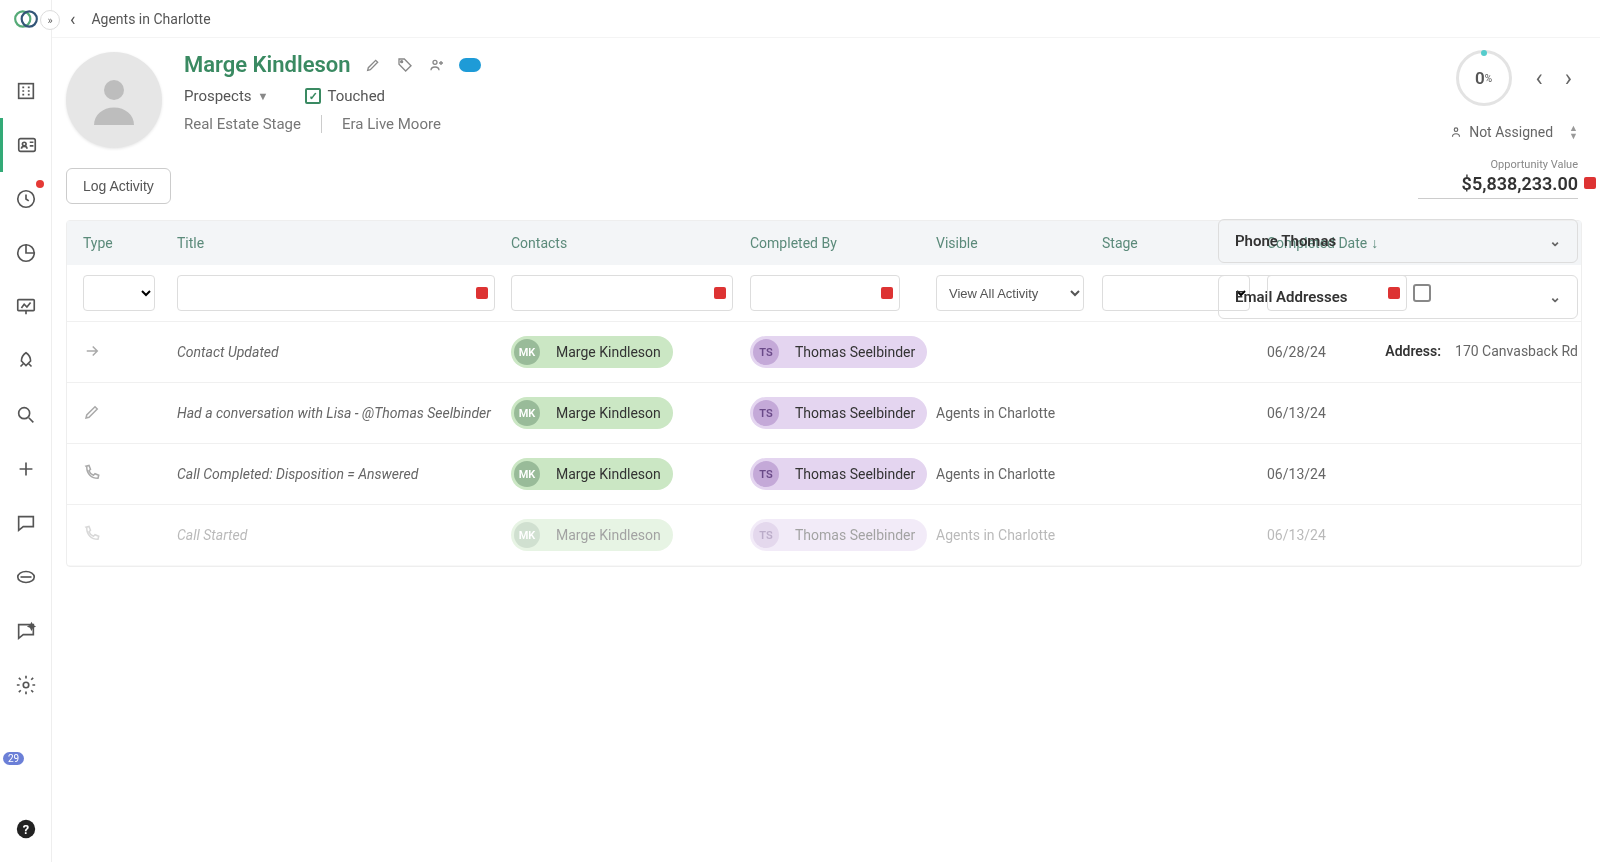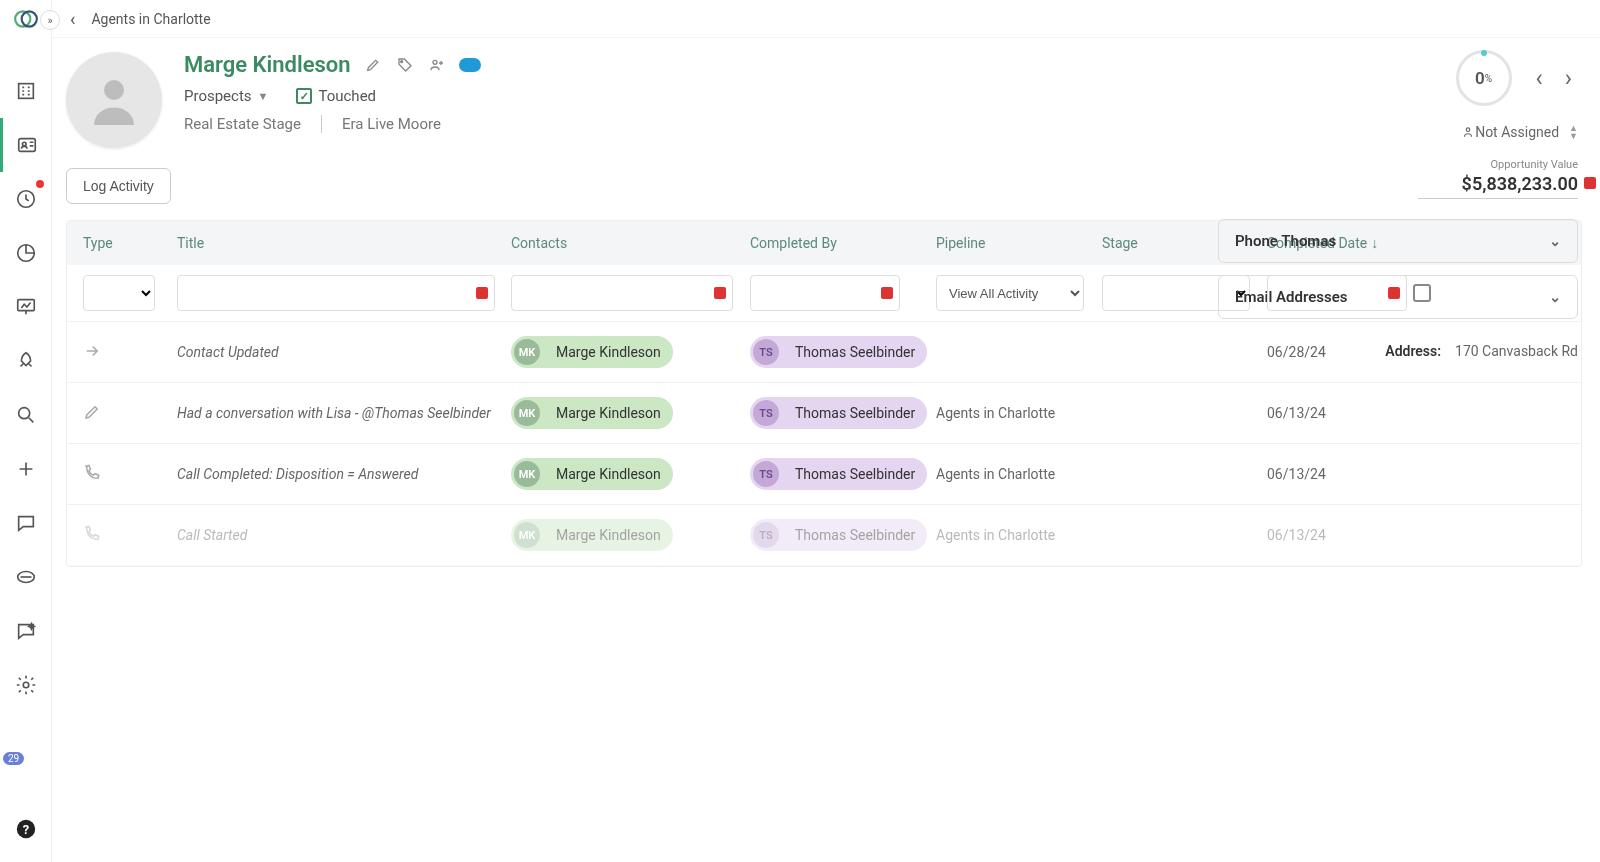--- a/index.html
+++ b/index.html
@@ -18,35 +18,35 @@
 .breadcrumb { height:38px; display:flex; align-items:center; padding-left:12px; gap:10px; border-bottom:1px solid #f4f4f4; }
 .breadcrumb .back { font-size:18px; color:#555; padding:2px 6px; cursor:pointer; }
 .breadcrumb .crumb { font-size:14px; color:#555; }
 .content { flex:1; padding: 14px 18px 0 14px; overflow:hidden; position:relative; }
 .header-row { display:flex; }
 .avatar { width:96px; height:96px; border-radius:50%; background:#e6e6e6; display:flex; align-items:center; justify-content:center; box-shadow:0 1px 3px rgba(0,0,0,.1); margin-right:22px; }
 .name-row { display:flex; align-items:center; gap:12px; }
 .name { font-size:22px; font-weight:600; color:#3a8a62; }
 .icon-btn { width:20px; height:20px; display:inline-flex; align-items:center; justify-content:center; color:#888; cursor:pointer; }
 .sf-icon { width:22px; height:14px; background:#1e9bd7; border-radius:7px; }
-.status-row { display:flex; align-items:center; gap:28px; margin-top:10px; }
+.status-row { display:flex; align-items:center; gap:37px; margin-top:10px; }
 .dropdown { display:flex; align-items:center; gap:6px; color:#555; font-size:15px; cursor:pointer; }
 .dropdown .caret { font-size:11px; color:#888; }
 .checkbox-row { display:flex; align-items:center; gap:6px; font-size:15px; color:#555; }
 .checkbox-row .chk { width:16px; height:16px; border:2px solid #3a8a62; border-radius:2px; display:flex; align-items:center; justify-content:center; color:#3a8a62; font-size:11px; font-weight:bold; }
 .role-row { display:flex; align-items:center; gap:20px; margin-top:10px; color:#777; font-size:15px; }
 .role-row .divider { width:1px; height:18px; background:#ccc; }
 .right-panel { position:absolute; top:12px; right:22px; width:380px; display:flex; flex-direction:column; align-items:flex-end; }
 .gauge-row { display:flex; align-items:center; gap:18px; }
 .gauge { width:56px; height:56px; border:3px solid #e3e3e3; border-radius:50%; display:flex; align-items:center; justify-content:center; font-size:17px; font-weight:600; color:#555; position:relative; }
 .gauge .pct { font-size:10px; font-weight:400; }
 .gauge::before { content:''; position:absolute; top:-3px; left:50%; width:6px; height:6px; background:#5cc; border-radius:50%; transform:translateX(-50%); }
 .nav-arrows { display:flex; gap:10px; }
 .nav-arrow { font-size:24px; color:#666; padding:4px 6px; cursor:pointer; }
-.assigned { display:flex; align-items:center; margin-top:18px; color:#666; font-size:14px; }
+.assigned { display:flex; align-items:center; gap:6px; margin-top:18px; color:#666; font-size:14px; }
 .assigned .updown { font-size:9px; line-height:8px; color:#999; margin-left:10px; }
 .opp-label { font-size:11px; color:#888; margin-top:18px; }
 .opp-value { font-size:18px; font-weight:600; color:#333; border-bottom:1px solid #ccc; padding-bottom:4px; margin-top:2px; width:160px; text-align:right; position:relative; }
 .opp-value .x { position:absolute; right:-18px; top:4px; width:12px; height:12px; background:#d33; border-radius:2px; }
 .accordion { width:360px; border:1px solid #ddd; border-radius:6px; padding:12px 16px; display:flex; justify-content:space-between; align-items:center; margin-top:20px; font-weight:600; font-size:15px; cursor:pointer; }
 .accordion + .accordion { margin-top:12px; }
 .accordion .chev { font-size:14px; color:#666; }
 .addr-row { display:flex; align-items:center; gap:14px; margin-top:24px; width:360px; justify-content:flex-end; font-size:14px; }
 .addr-row .lbl { font-weight:600; color:#333; }
 .addr-row .val { color:#666; }
@@ -291,21 +291,21 @@
 
 
       <button class="log-btn">Log Activity</button>
 
       <div class="table">
         <div class="thead">
           <div class="th-type">Type</div>
           <div class="th-title">Title</div>
           <div class="th-contacts">Contacts</div>
           <div class="th-completedby">Completed By</div>
-          <div class="th-pipeline">Pipeline</div>
+          <div class="th-pipeline">Visible</div>
           <div class="th-stage">Stage</div>
           <div class="th-date">
               <span>Completed Date</span>
               <span>↓</span>
             </div>
         </div>
         <div class="filter-row">
           <div class="filter-type"><select><option></option></select></div>
           <div class="filter-title">
               <div class="fld">

